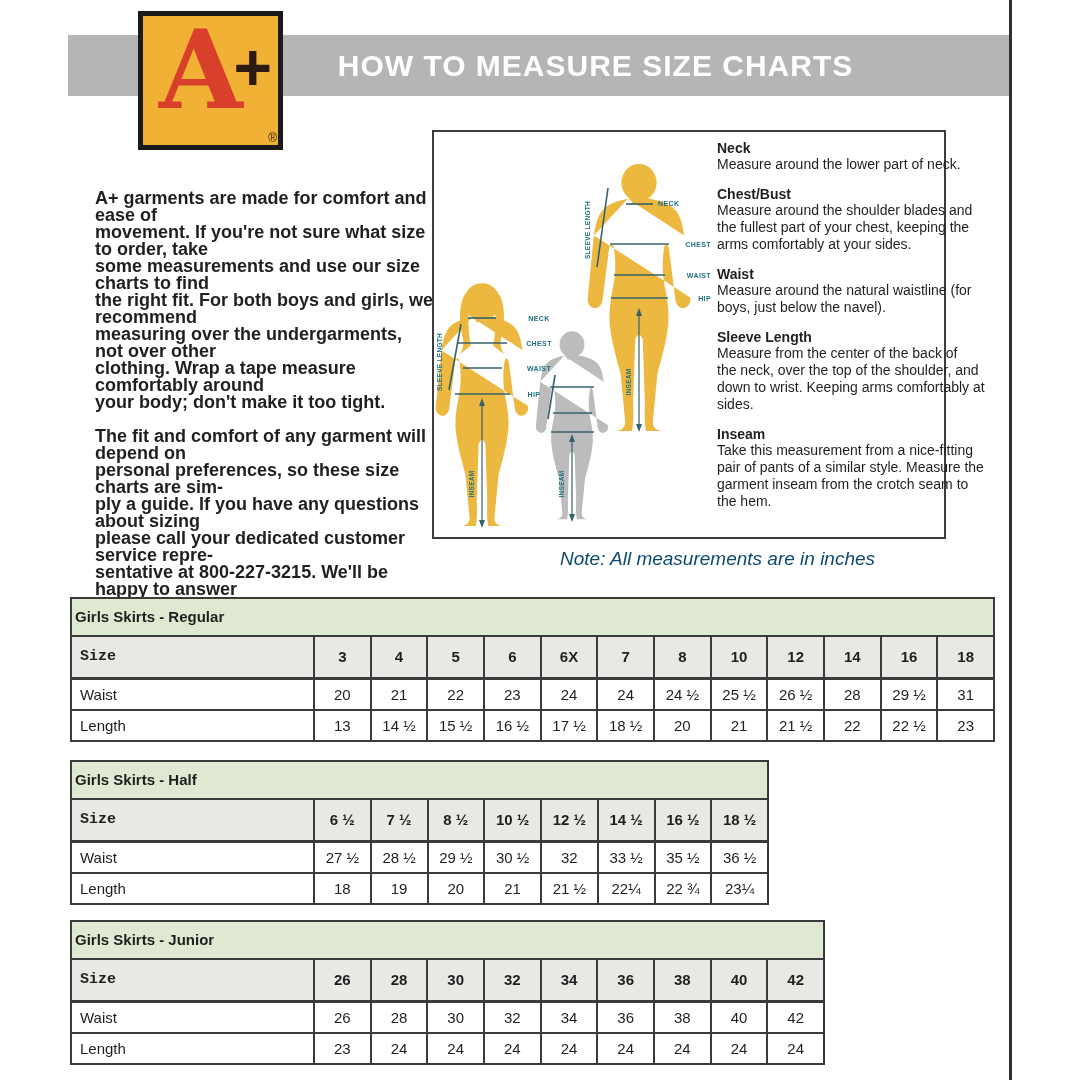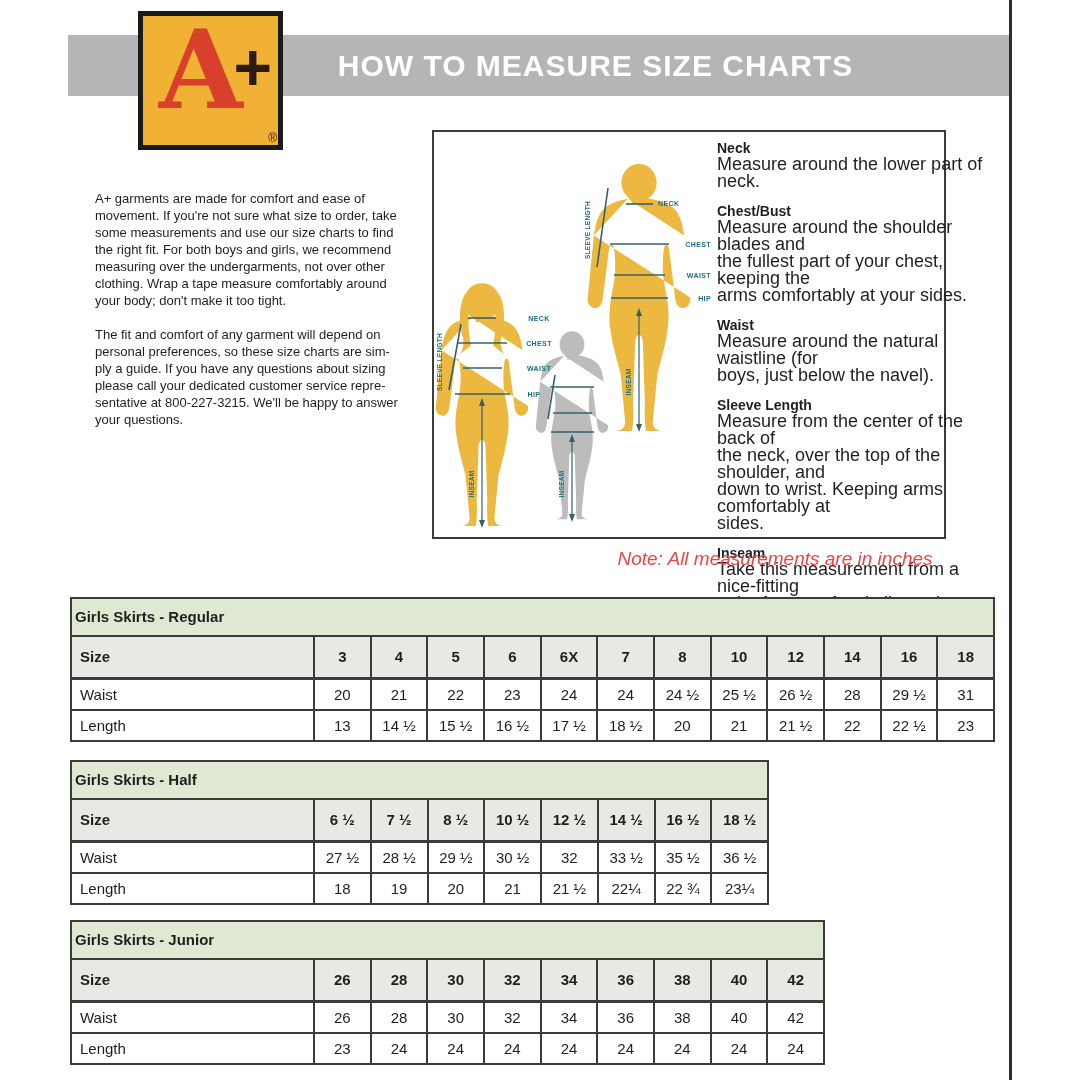--- a/index.html
+++ b/index.html
@@ -12,49 +12,49 @@
   .header-title{color:#fff;font-weight:bold;font-size:30px;letter-spacing:1px;white-space:nowrap;}
   .logo{position:absolute;left:138px;top:11px;width:135px;height:129px;background:var(--c-logo-yellow);
         border:5px solid #1a1a1a;}
   .logo-a{position:absolute;left:16px;top:-16px;font-family:"DejaVu Serif","Liberation Serif",serif;
           font-weight:bold;font-size:108px;color:var(--c-logo-red);line-height:1.3;}
   .logo-plus{position:absolute;right:6px;top:18px;font-size:66px;font-weight:bold;color:var(--c-logo-dark);line-height:1;}
   .logo-reg{position:absolute;right:1px;bottom:0px;font-size:12px;color:var(--c-logo-dark);}
   
   .intro{position:absolute;left:95px;top:190px;width:340px;}
   .intro h1{font-size:33px;font-weight:normal;margin:0 0 16px 0;color:#222;}
-  .intro p{font-size:13px;line-height:17px;margin:0 0 17px 0;white-space:pre-line;}
+  .intro p{font-size:18px;line-height:17px;margin:0 0 17px 0;white-space:pre-line;font-weight:bold;}
   
   .diagram-box{position:absolute;left:432px;top:130px;width:514px;height:409px;border:2px solid #3c3c3c;
                box-sizing:border-box;background:#fff;}
   .figures-svg{position:absolute;left:0;top:0;}
   .guide{position:absolute;left:283px;top:8px;width:268px;}
   .guide-h{font-size:14px;font-weight:bold;margin:0;}
-  .guide-b{font-size:18px;line-height:17px;margin:0 0 13px 0;white-space:pre-line;}
+  .guide-b{font-size:14px;line-height:17px;margin:0 0 13px 0;white-space:pre-line;}
   .svg-label{font-family:"Liberation Sans",sans-serif;font-size:7px;font-weight:bold;
              fill:var(--c-teal);letter-spacing:0.4px;}
   .svg-label-sm{font-family:"Liberation Sans",sans-serif;font-size:6.5px;font-weight:bold;
              fill:var(--c-teal);letter-spacing:0.3px;}
   .mline{stroke:#35626a;stroke-width:1.6;}
   .aline{stroke:#35626a;stroke-width:1.2;}
   
-  .note{position:absolute;left:560px;top:548px;width:430px;text-align:center;font-style:italic;
-        font-size:19px;color:#ef4444;}
+  .note{position:absolute;left:560px;top:548px;width:430px;text-align:left;font-style:italic;
+        font-size:19px;color:#0c4a6e;}
   
   .size-table{position:absolute;border:2px solid var(--c-border);box-sizing:content-box;background:#fff;}
   .t-title{background:var(--c-band-green);border-bottom:2px solid var(--c-border);height:36px;line-height:36px;
            font-weight:bold;font-size:15px;padding-left:3px;}
   .t-row{display:grid;}
   .t-row.t-size{background:var(--c-size-gray);border-bottom:3px solid var(--c-border);}
   .t-row.t-size .t-cell, .t-row.t-size .t-label{height:40px;line-height:40px;font-weight:bold;}
   .t-row.t-mid{border-bottom:2px solid var(--c-border);}
   .t-row .t-cell, .t-row .t-label{height:29px;line-height:29px;font-size:15px;border-left:2px solid var(--c-border);
            text-align:center;white-space:nowrap;overflow:hidden;}
   .t-row .t-label{border-left:none;text-align:left;padding-left:8px;}
-  .t-row.t-size .t-label{font-size:15px;}
+  .t-row.t-size .t-label{font-size:15px;font-family:Liberation Mono, monospace;}
 </style>
 </head>
 <body>
 
 <div class="page">
   <div class="right-rule"></div>
 
   <div class="header-bar">
     <span class="header-title">HOW TO MEASURE SIZE CHARTS</span>
   </div>

